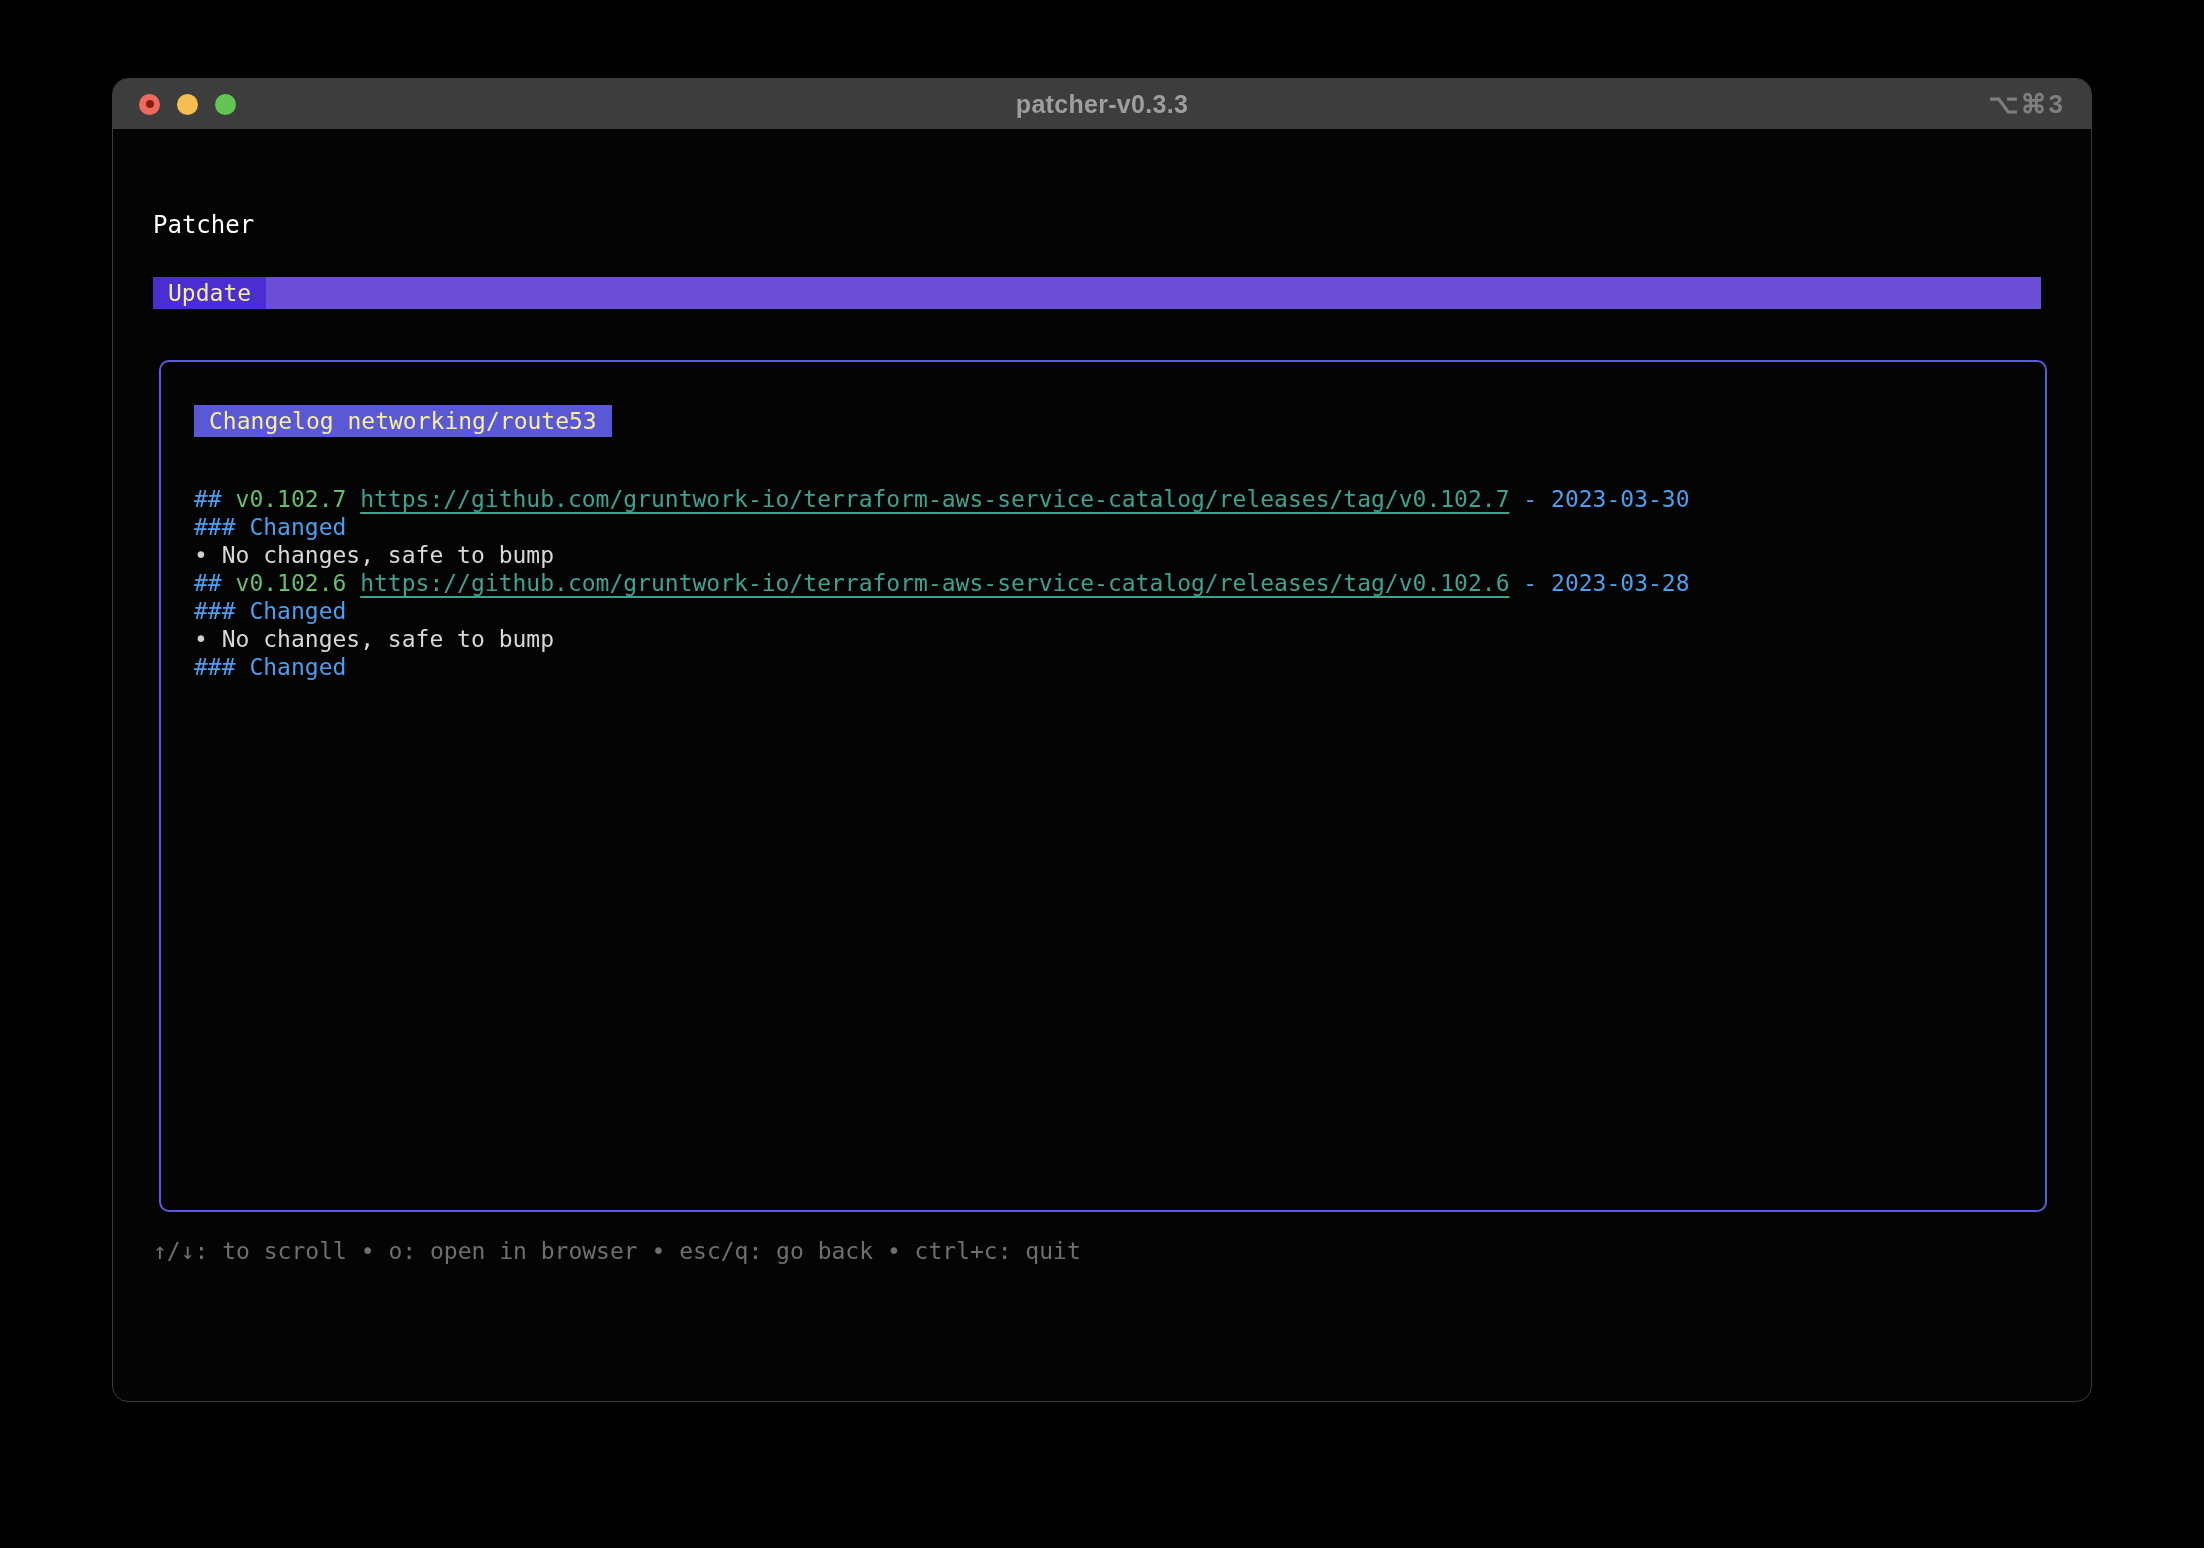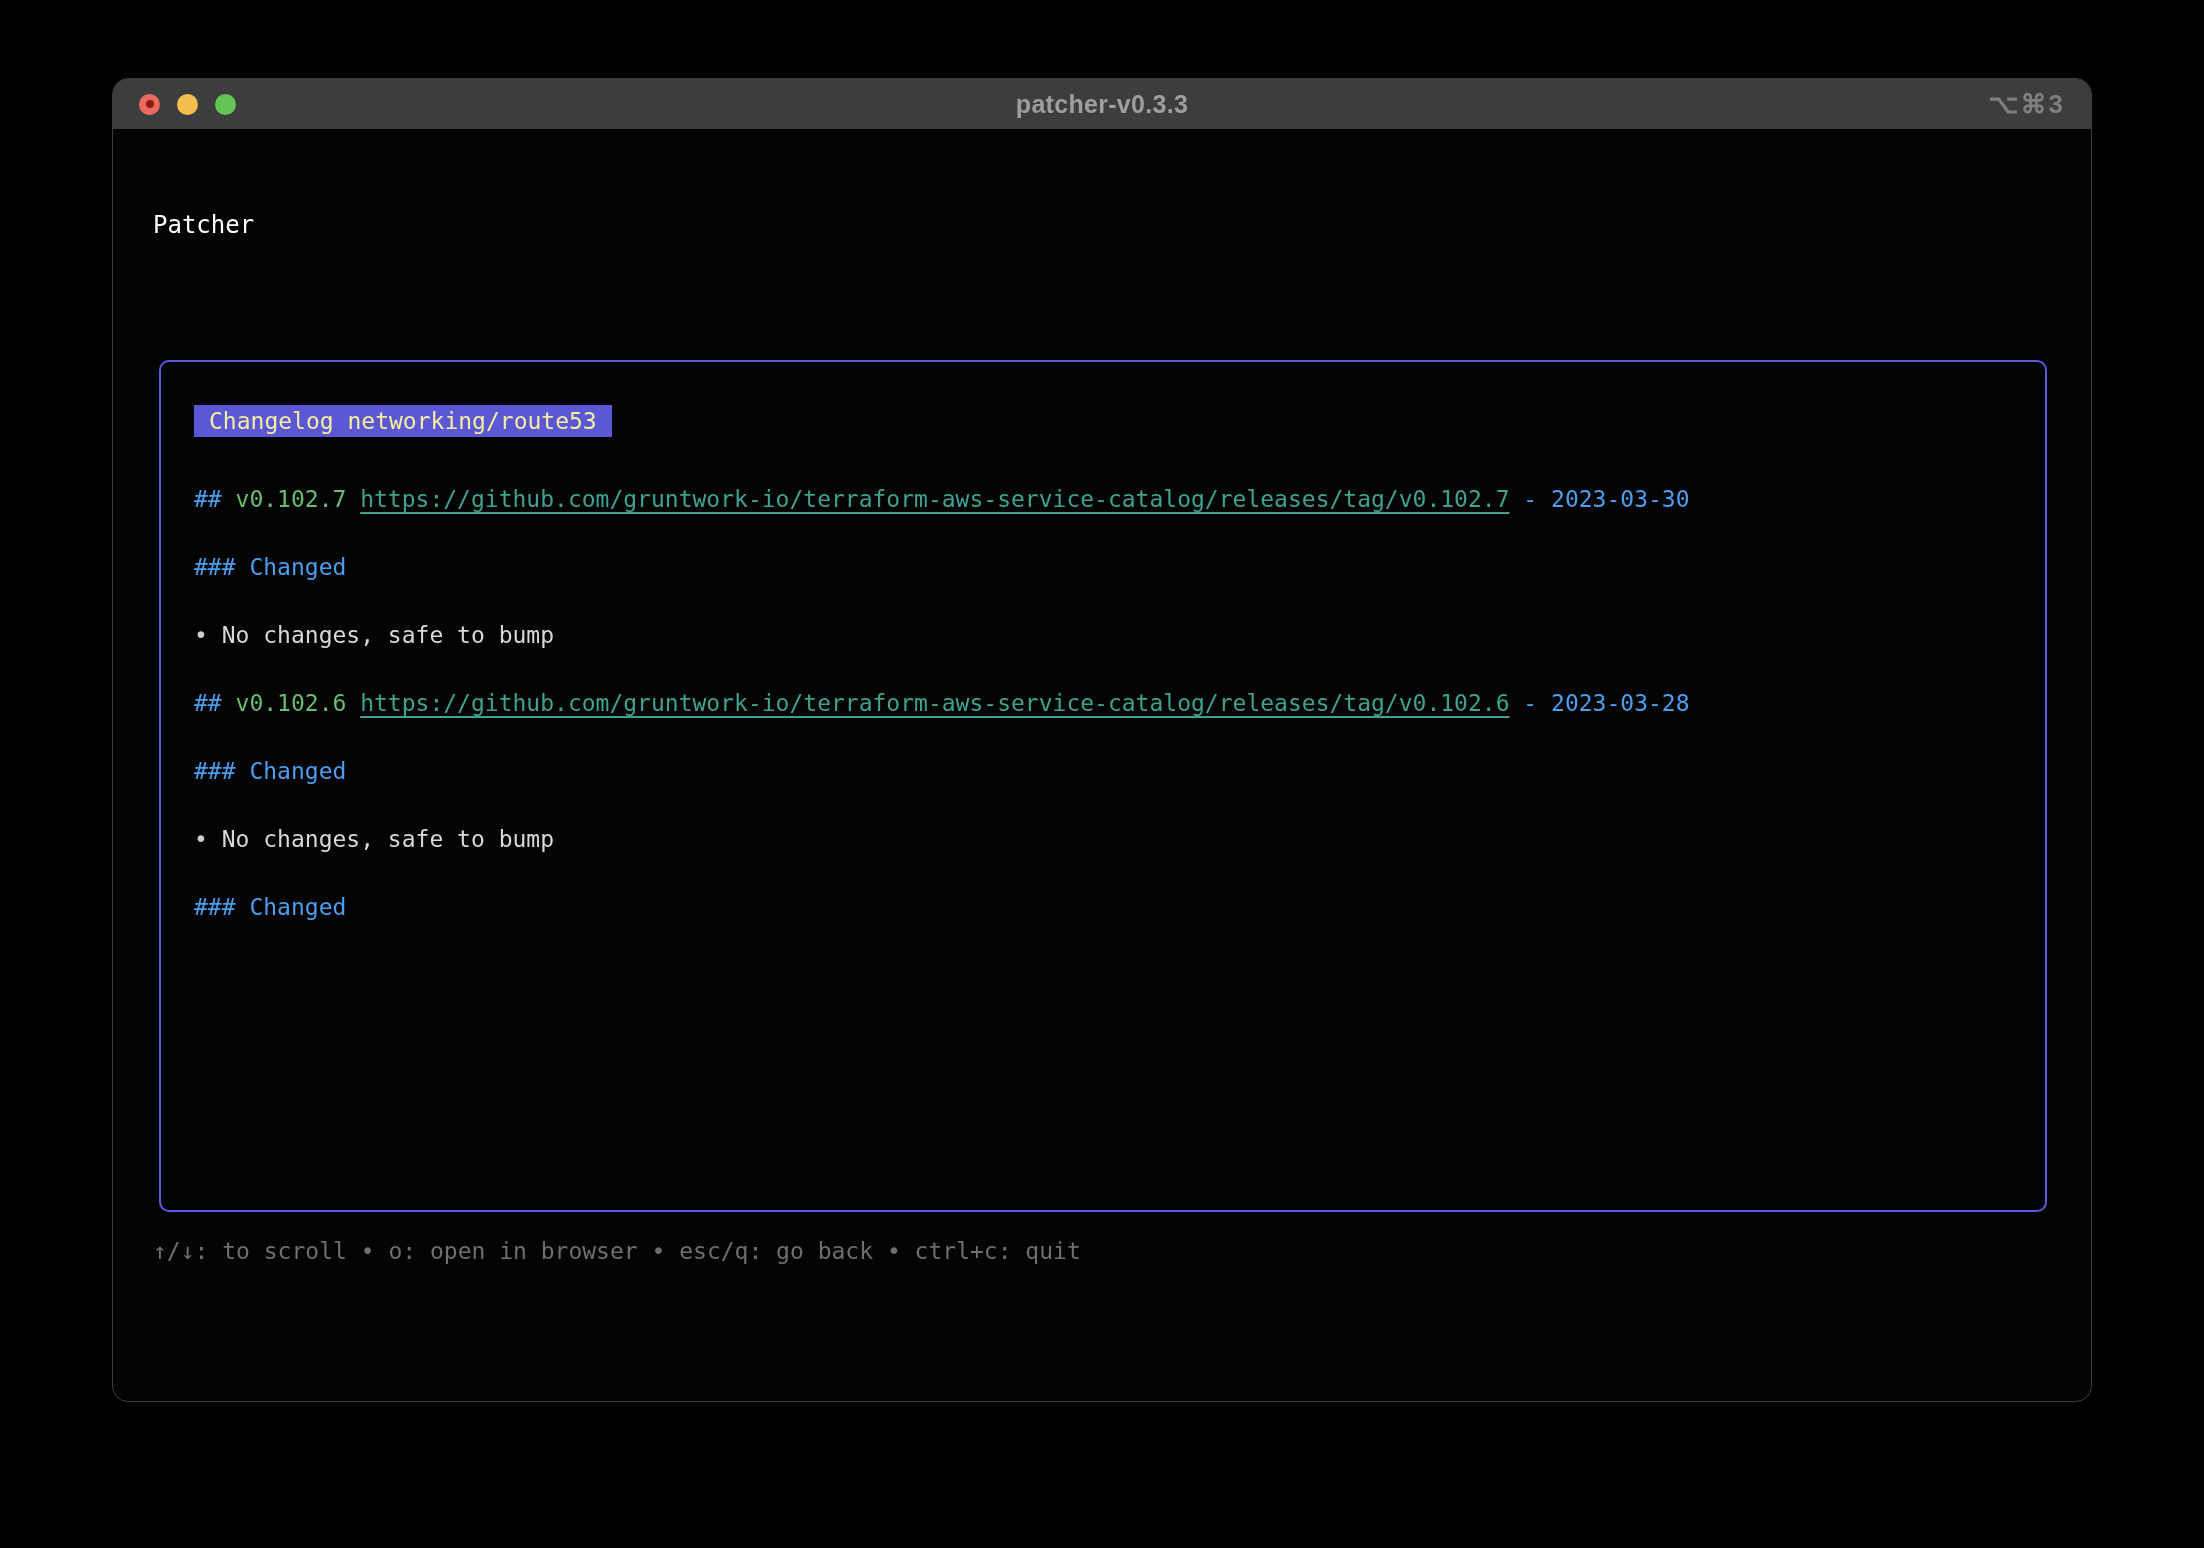--- a/index.html
+++ b/index.html
@@ -52,21 +52,21 @@
 
   .viewport{
     position:absolute;left:46px;top:231px;width:1888px;height:852px;
     border:2px solid var(--box-border);border-radius:10px;overflow:hidden;
     padding:43px 0 0 33px;
   }
   .badge{
     display:inline-block;background:var(--badge-bg);color:var(--pale-yellow);
     padding:3px 15px;white-space:pre;margin-bottom:48px;
   }
-  .row{white-space:pre;line-height:28px;margin-bottom:40px;}
+  .row{white-space:pre;line-height:28px;}
   .md-hashes,.md-date,.md-sep,.md-heading{color:var(--heading-blue);}
   .md-version{color:var(--version-green);}
   a.md-url{color:var(--link-teal);text-decoration:underline;text-underline-offset:5px;cursor:pointer;}
   .bullet-dot{color:#cfcfcf;}
   .code-chip{
     background:var(--code-bg);color:var(--code-red);
     padding:3px 12px;border-radius:2px;
   }
   .help{
     position:absolute;left:40px;top:1109px;color:var(--muted);font-size:23px;white-space:pre;
@@ -86,20 +86,23 @@
         <span class="tl yellow"></span>
         <span class="tl green"></span>
       </div>
       <div class="title">patcher-v0.3.3</div>
       <div class="shortcut">⌥⌘3</div>
     </div>
 
     <div class="body">
       <div class="app-heading">Patcher</div>
 
+      <div class="tabbar">
+        <span class="tab">Update</span>
+      </div>
 
       <div class="viewport">
           <div><span class="badge">Changelog networking/route53</span></div>
           <div class="row"><span class="md-hashes">## </span><span class="md-version">v0.102.7 </span><a class="md-url">https://github.com/gruntwork-io/terraform-aws-service-catalog/releases/tag/v0.102.7</a><span class="md-sep"> - </span><span class="md-date">2023-03-30</span></div>
           <div class="row"><span class="md-hashes">### </span><span class="md-heading">Changed</span></div>
           <div class="row"><span class="bullet-dot">• </span><span>No changes, safe to bump</span></div>
           <div class="row"><span class="md-hashes">## </span><span class="md-version">v0.102.6 </span><a class="md-url">https://github.com/gruntwork-io/terraform-aws-service-catalog/releases/tag/v0.102.6</a><span class="md-sep"> - </span><span class="md-date">2023-03-28</span></div>
           <div class="row"><span class="md-hashes">### </span><span class="md-heading">Changed</span></div>
           <div class="row"><span class="bullet-dot">• </span><span>No changes, safe to bump</span></div>
           <div class="row"><span class="md-hashes">### </span><span class="md-heading">Changed</span></div>

